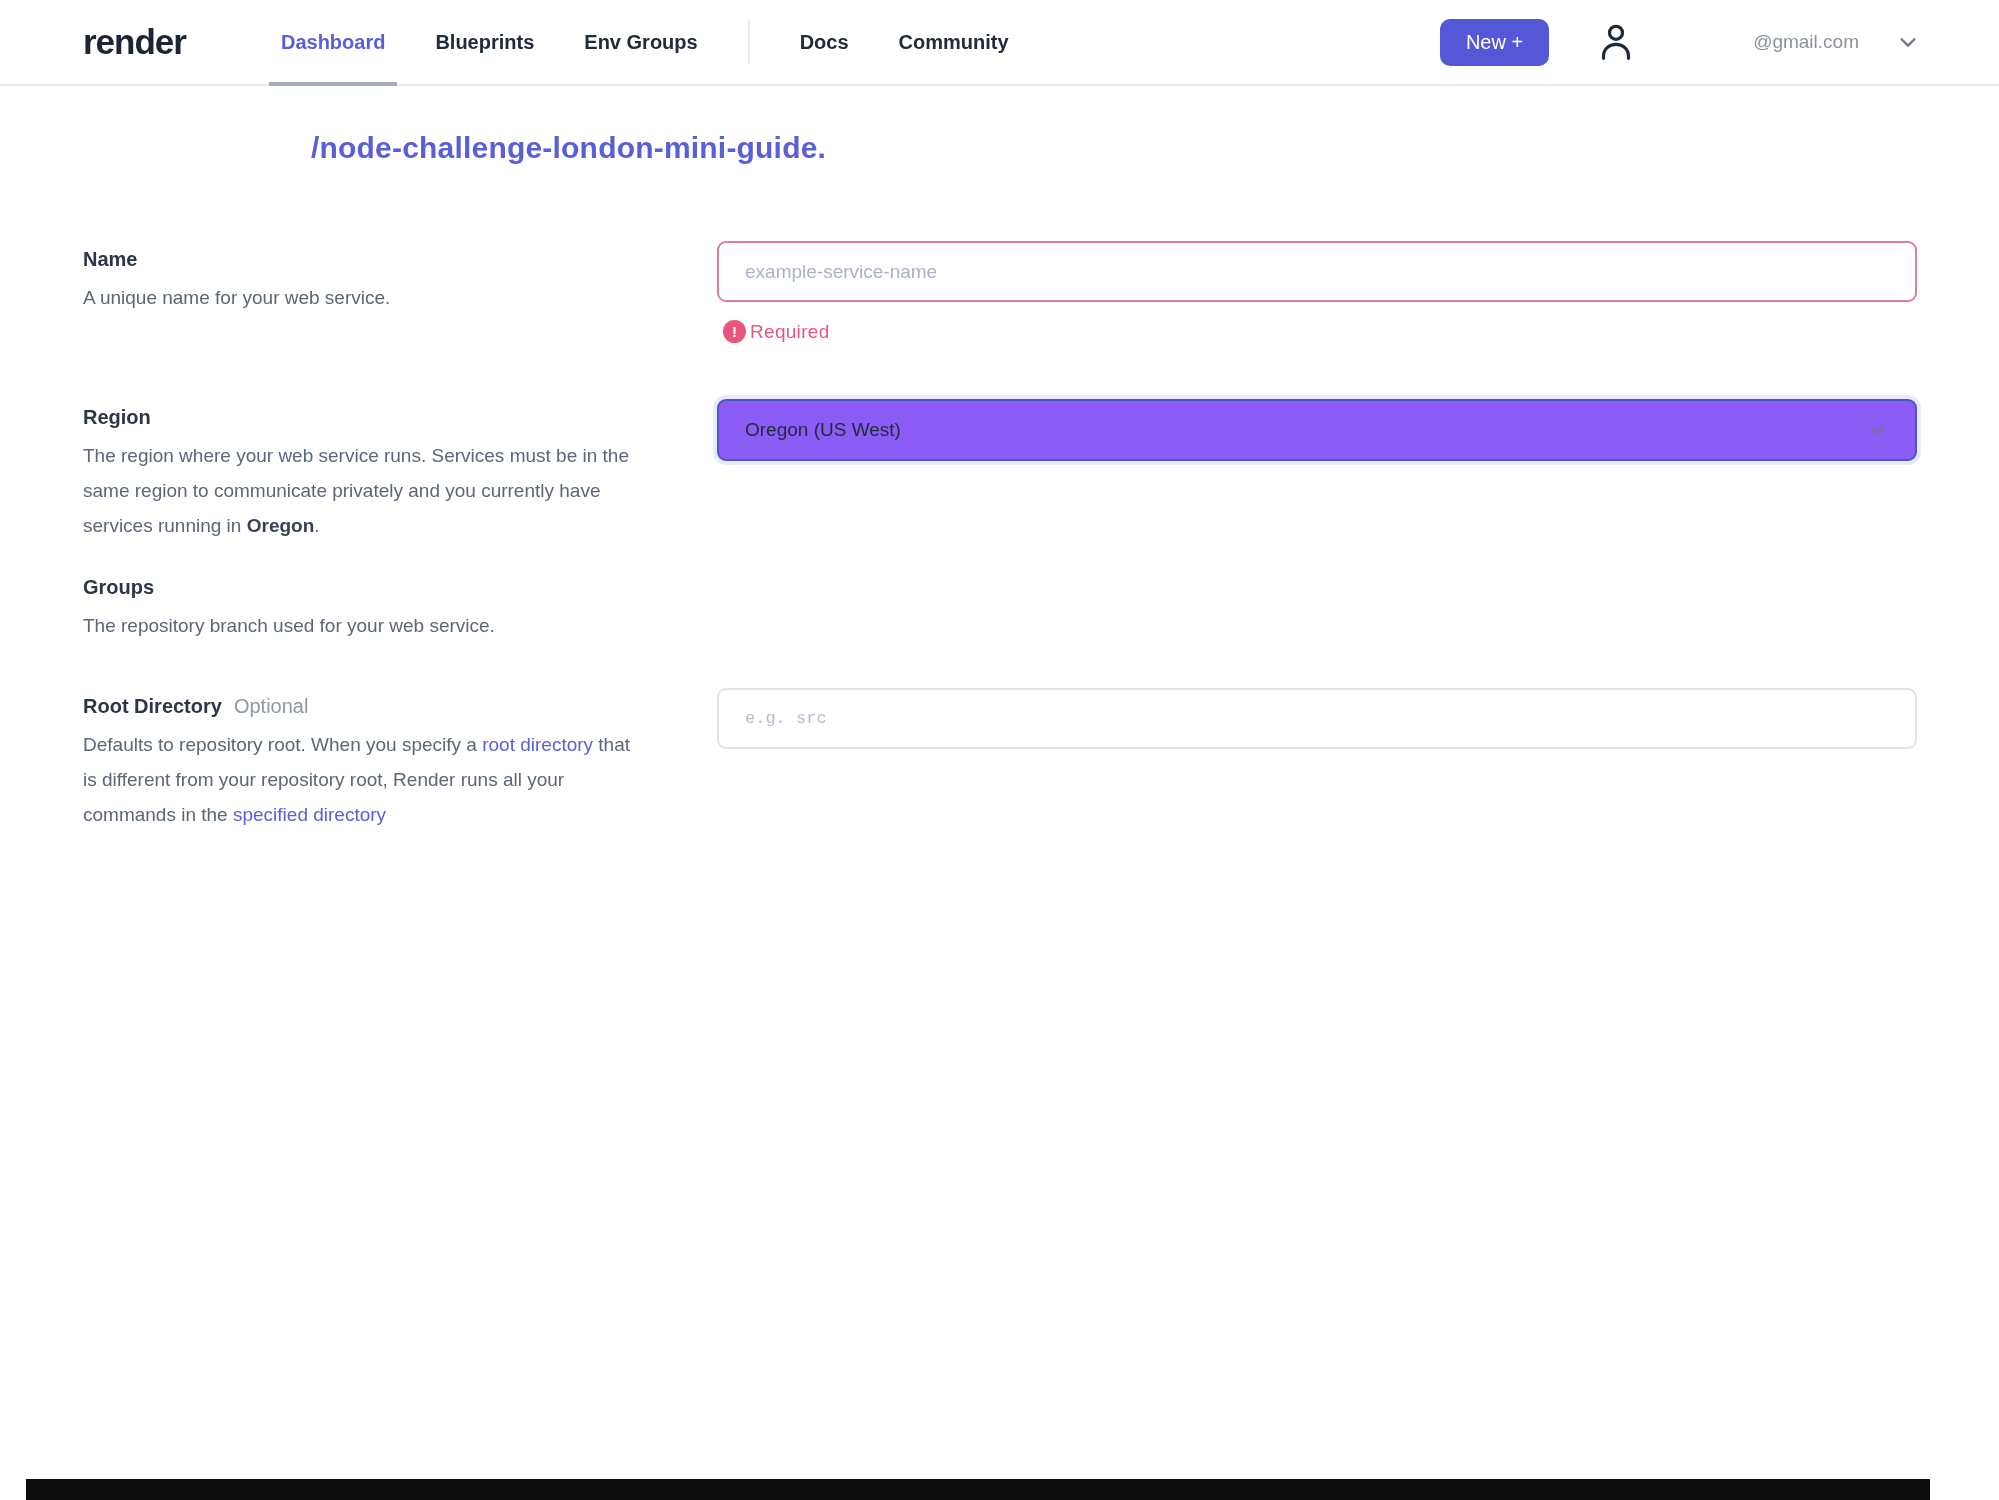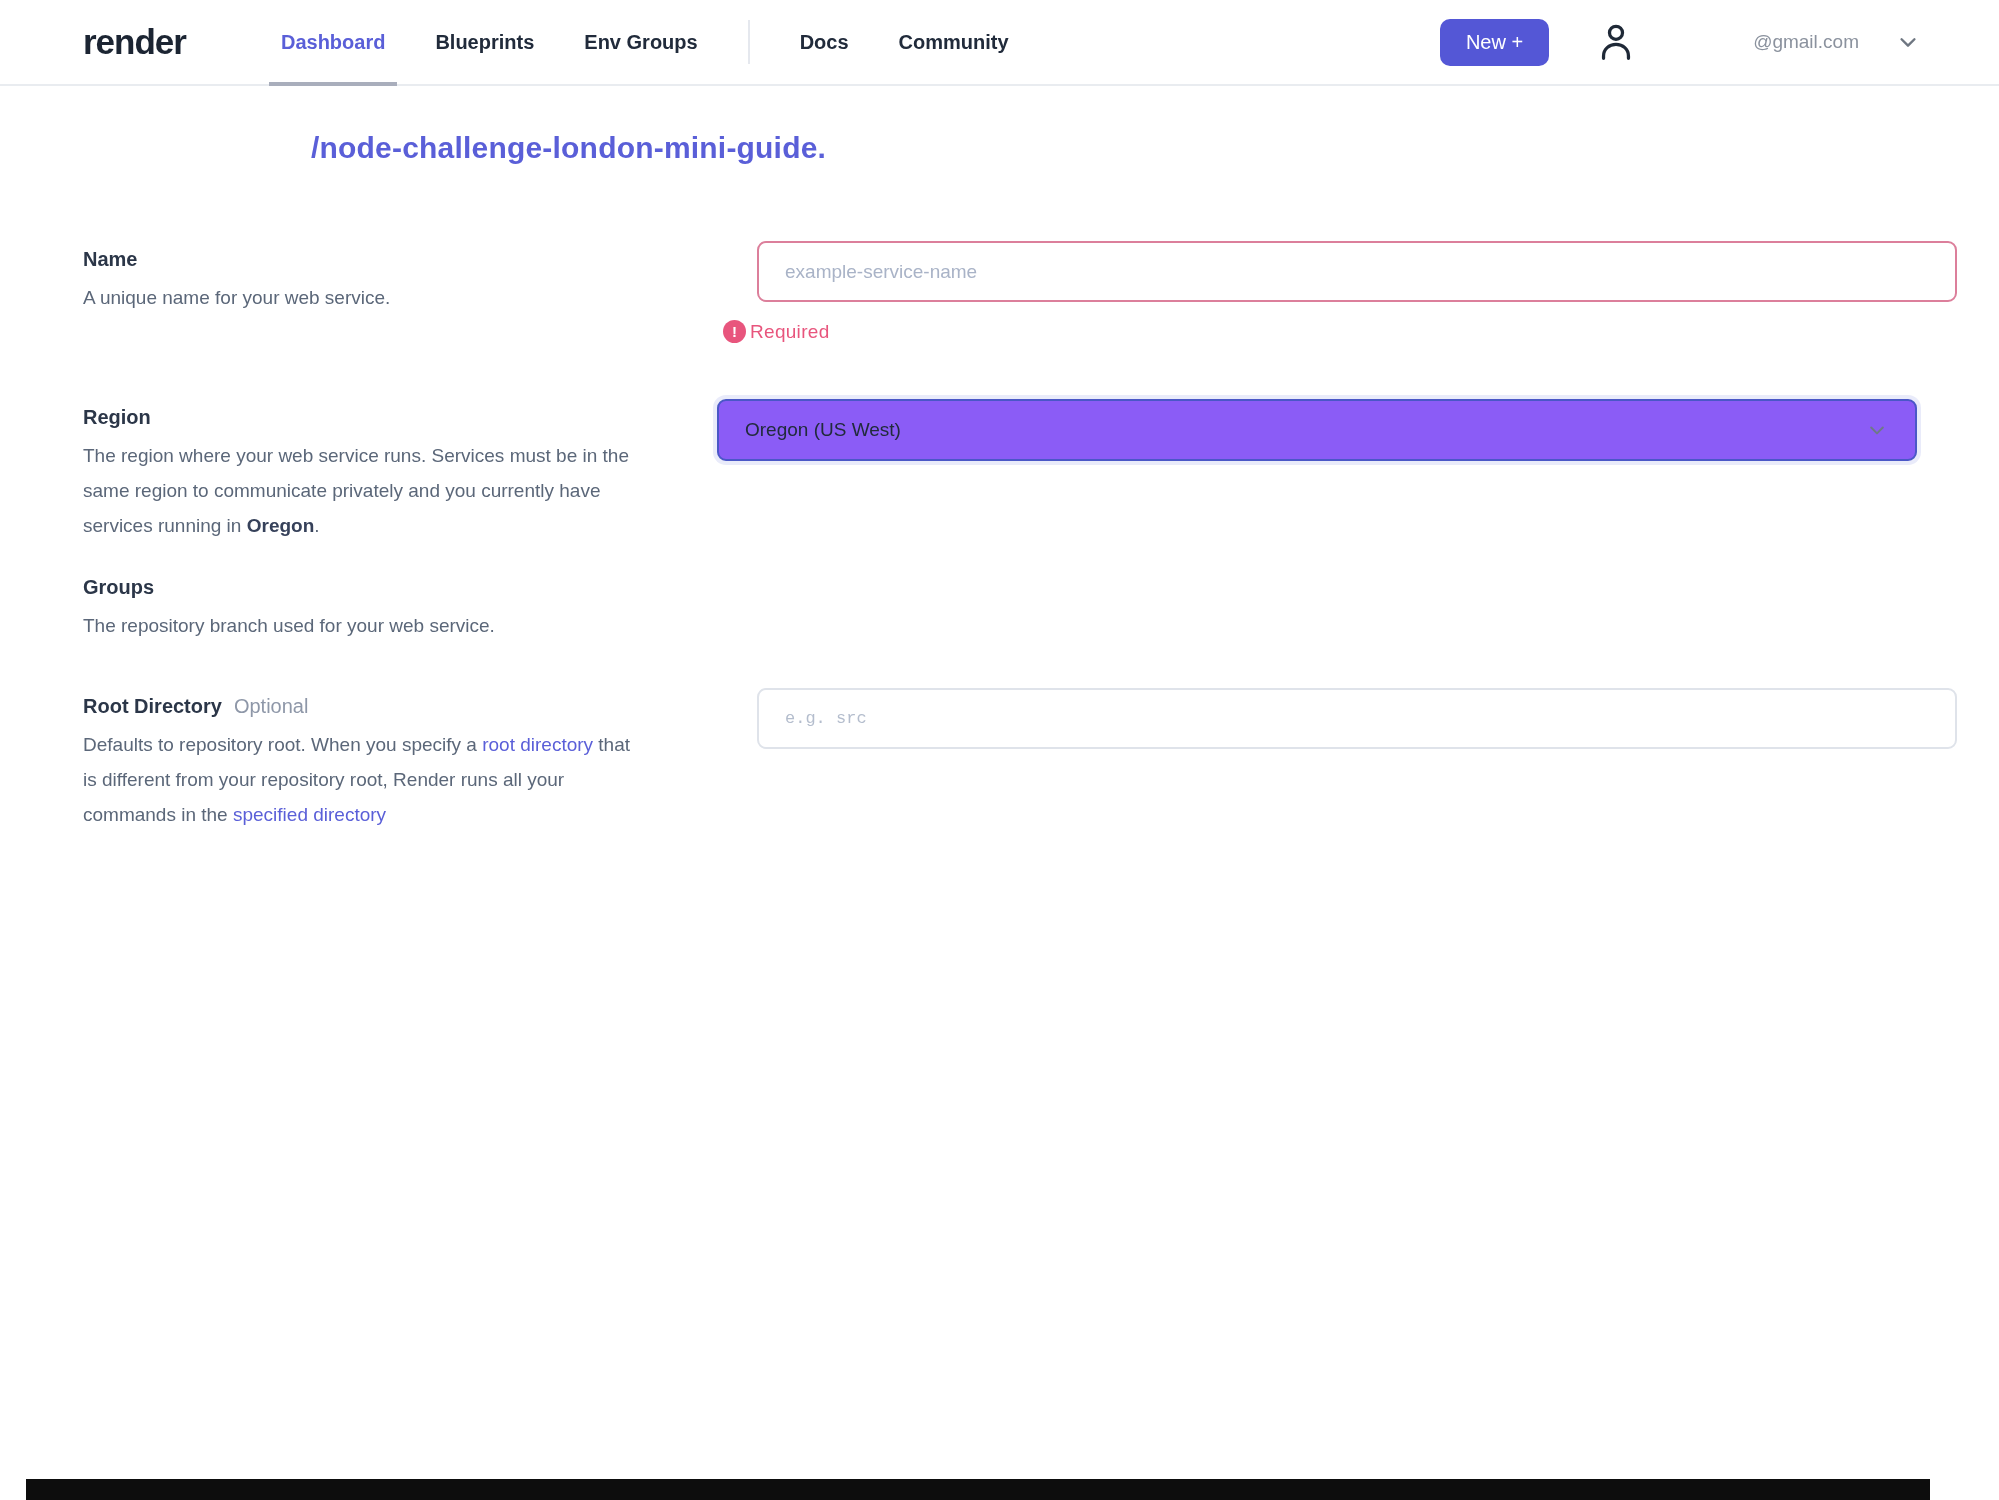--- a/index.html
+++ b/index.html
@@ -132,21 +132,20 @@
     width: 100%;
     height: 61px;
     border: 2px solid #dfe3ea;
     border-radius: 9px;
     padding: 0 26px;
     font-family: "Liberation Sans", sans-serif;
     font-size: 19px;
     color: #212b3b;
     outline: none;
     background: #fff;
-    margin-left: 40px;
   }
   .text-input::placeholder { color: #a9b3c7; opacity: 1; }
   .input-error-border { border-color: #dc7f9b; }
 
   .mono-input {
     font-family: "Liberation Mono", monospace;
     font-size: 17px;
   }
   .mono-input::placeholder { color: #b4bdcd; }
 

